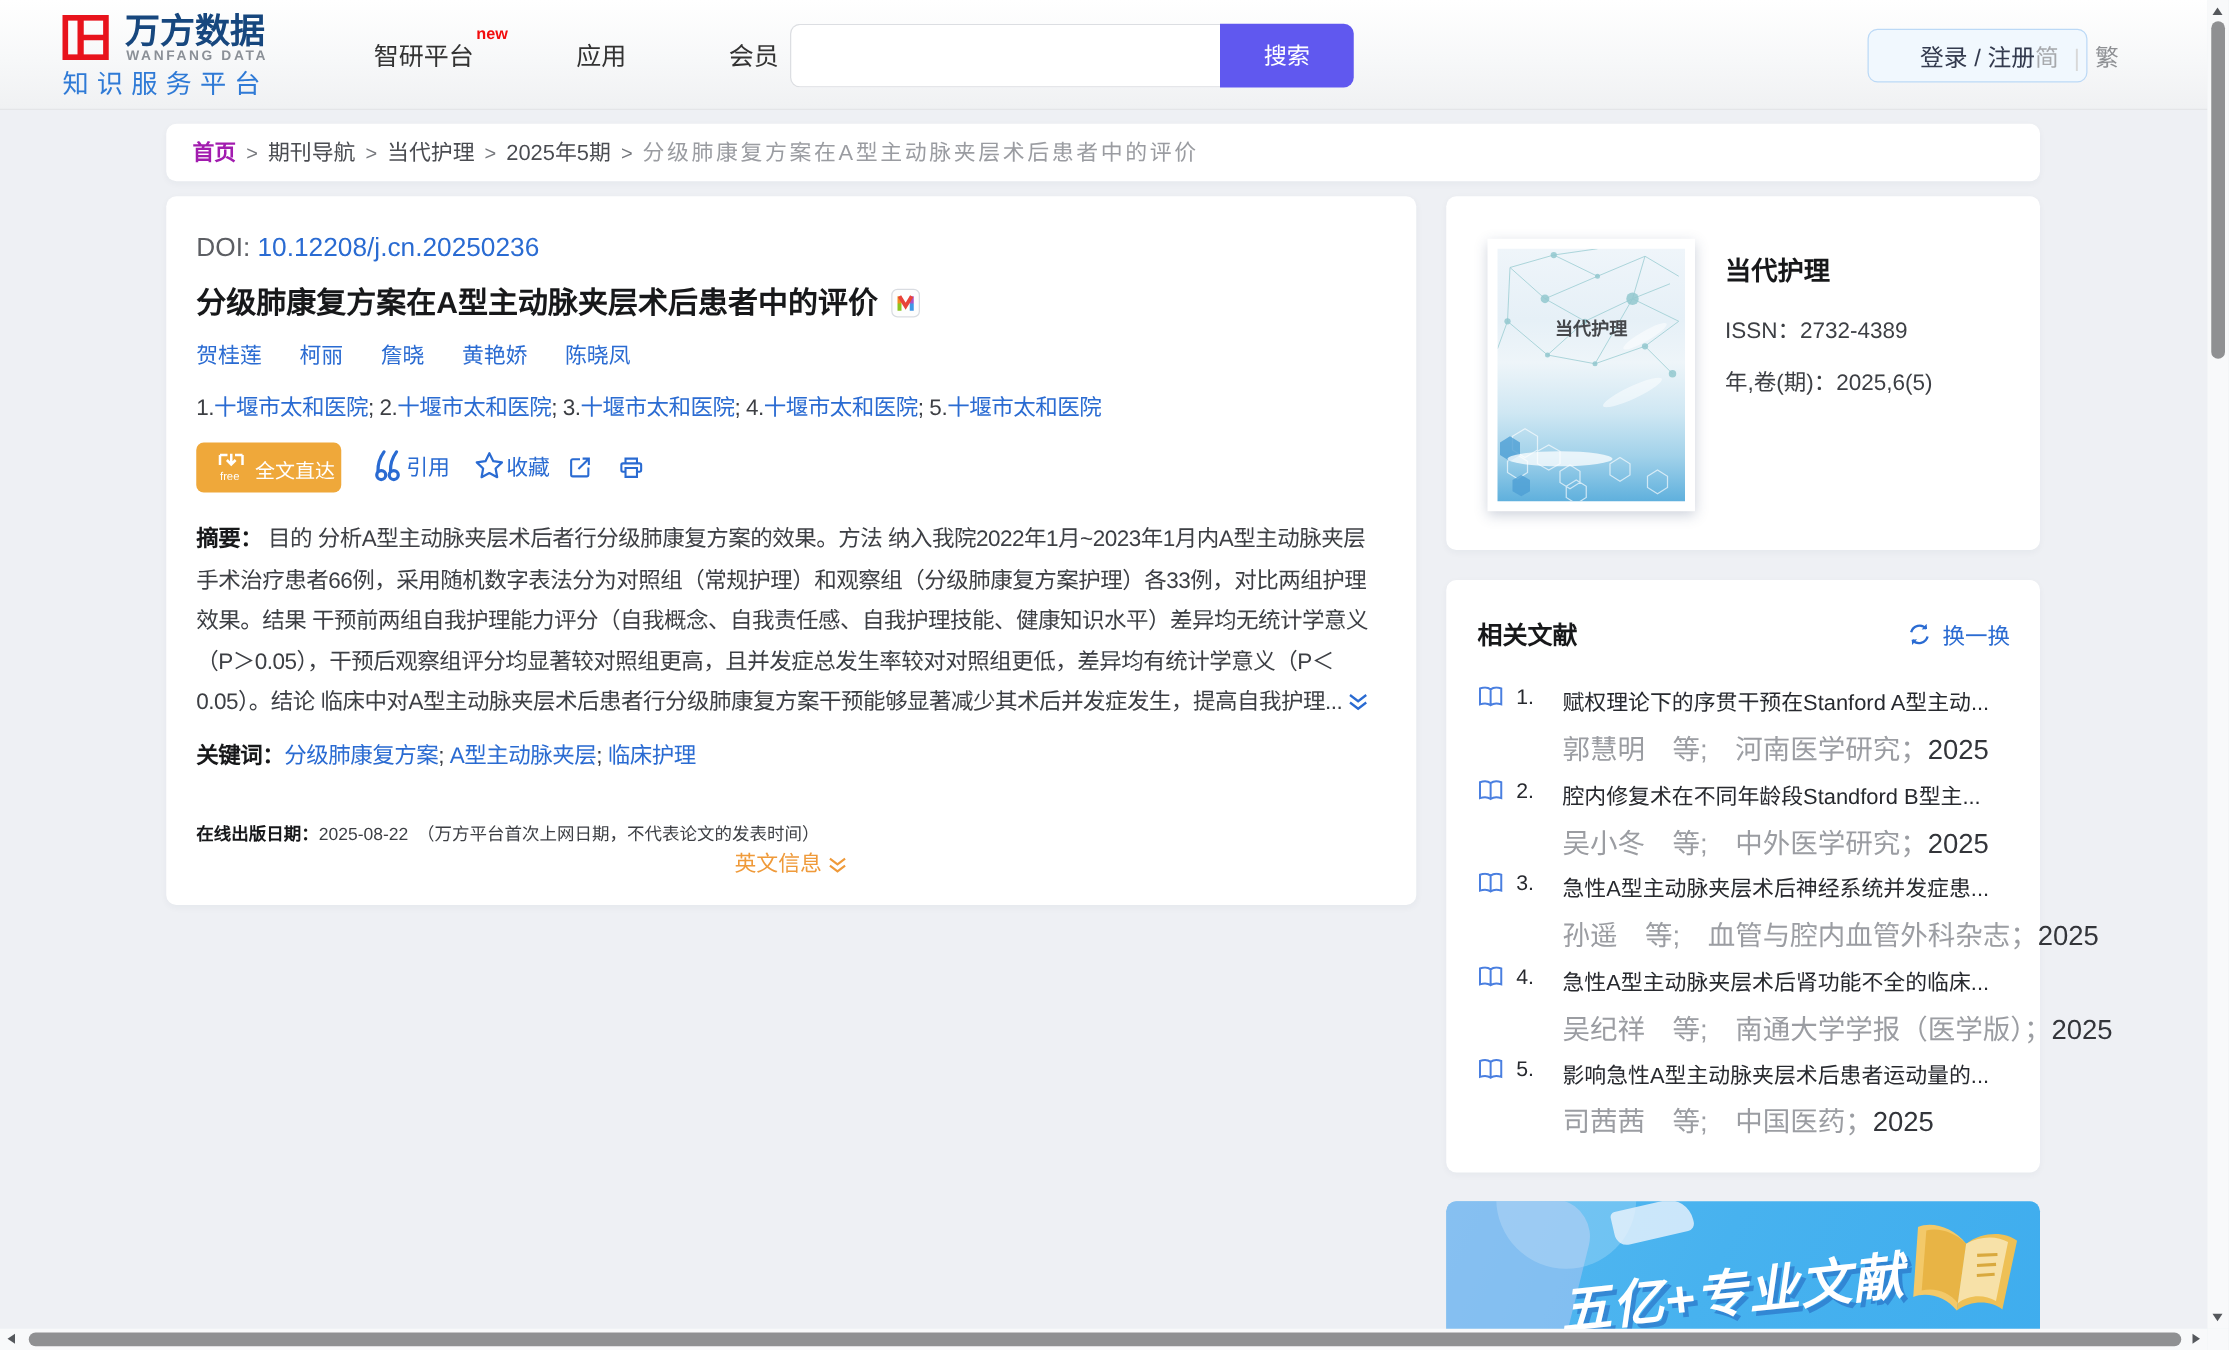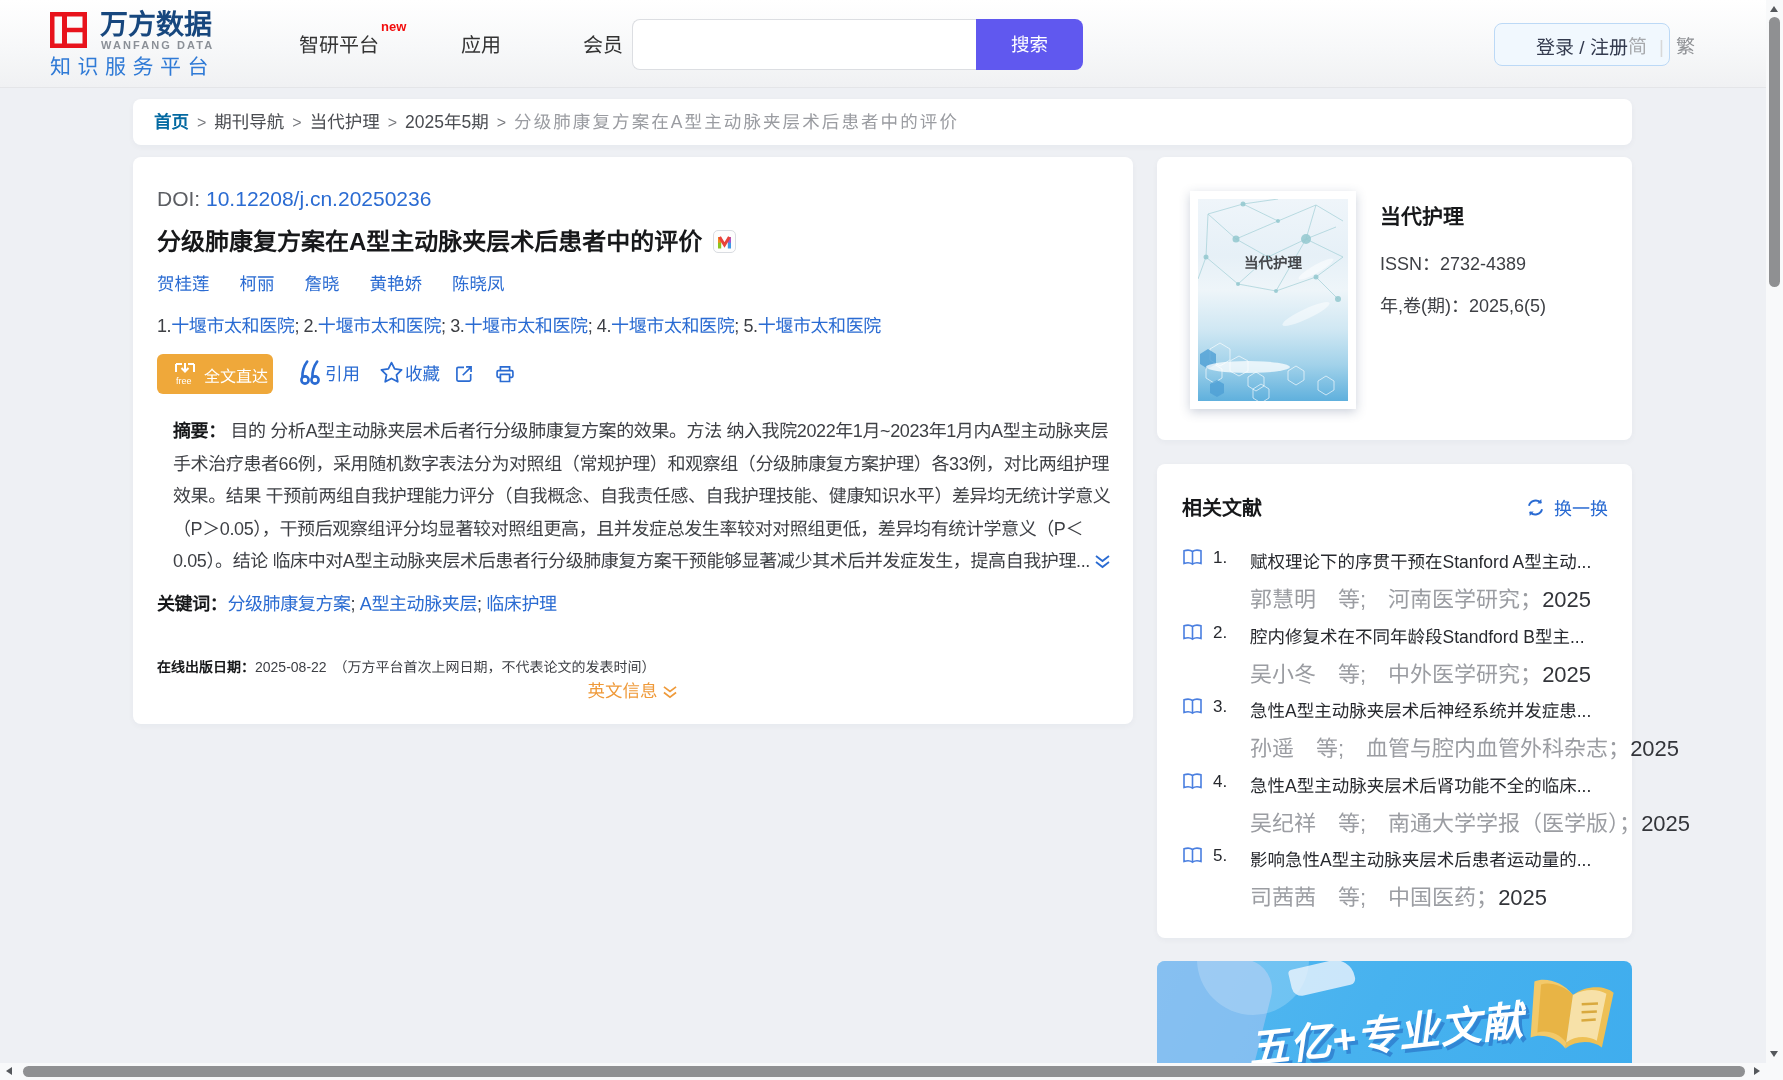--- a/index.html
+++ b/index.html
@@ -32,21 +32,21 @@
 .lang { position:absolute; left:1628px; top:31px; font-size:19px; color:#a7a9ad; }
 .lang .sep { color:#d8d8d8; padding:0 12px; }
 .lang .fan { color:#8e9094; }
 
 .breadcrumb {
   position:absolute; left:133px; top:99px; width:1499px; height:46px;
   background:#fff; border-radius:8px; box-shadow:0 2px 6px rgba(30,40,80,.04);
   font-size:17.5px; color:#4a4c51; line-height:46px; padding-left:21px;
   white-space:nowrap;
 }
-.breadcrumb b { color:#0369a1; font-weight:700; }
+.breadcrumb b { color:#a21caf; font-weight:700; }
 .breadcrumb .sep { color:#77797e; padding:0 8px; font-size:16px; }
 .breadcrumb .cur { color:#9a9ca1; }
 
 .main-card {
   position:absolute; left:133px; top:157px; width:1000px; height:567px;
   background:#fff; border-radius:8px; box-shadow:0 2px 6px rgba(30,40,80,.04);
 }
 .doi { position:absolute; left:24px; top:186px; font-size:21px; color:#5c5e63; }
 .doi a { color:#2a6bd2; text-decoration:none; }
 .m-title { position:absolute; left:24px; top:65px; font-size:24px; font-weight:700; color:#17181a; white-space:nowrap; }
@@ -55,21 +55,21 @@
 .authors { position:absolute; left:24px; top:113px; font-size:17.5px; color:#2a6bd2; }
 .authors span { margin-right:30px; }
 .affil { position:absolute; left:24px; top:154px; font-size:18px; letter-spacing:-0.4px; color:#3d3f44; }
 .affil a { color:#2a6bd2; }
 .btn-row { position:absolute; left:24px; top:197px; height:40px; }
 .btn-full { position:absolute; left:0; top:0; width:116px; height:40px; background:#efa83a; border-radius:6px; color:#fff; font-size:16px; }
 .btn-full svg { position:absolute; left:15px; top:7px; }
 .btn-full .t { position:absolute; left:47px; top:9px; }
 .act { position:absolute; top:0; height:40px; color:#2a6bd2; font-size:17.5px; line-height:40px; white-space:nowrap; }
 .abstract { position:absolute; left:24px; top:258px; width:952px; font-size:18px; letter-spacing:-0.4px; color:#3d3f44; }
-.abstract .ln { white-space:nowrap; height:32.5px; line-height:32.5px;margin-left:16px; }
+.abstract .ln { white-space:nowrap; height:32.5px; line-height:32.5px; }
 .abstract b { color:#17181a; }
 .kw { position:absolute; left:24px; top:432px; font-size:18px; letter-spacing:-0.4px; color:#3d3f44; }
 .kw b { color:#17181a; }
 .kw a { color:#2a6bd2; }
 .pubdate { position:absolute; left:24px; top:499px; font-size:14px; letter-spacing:0; color:#3d3f44; }
 .pubdate b { color:#17181a; }
 .en-info { position:absolute; left:0; top:520px; width:1000px; text-align:center; font-size:17.5px; color:#ef9a3a; }
 
 .journal-card {
   position:absolute; left:1157px; top:157px; width:475px; height:283px;

